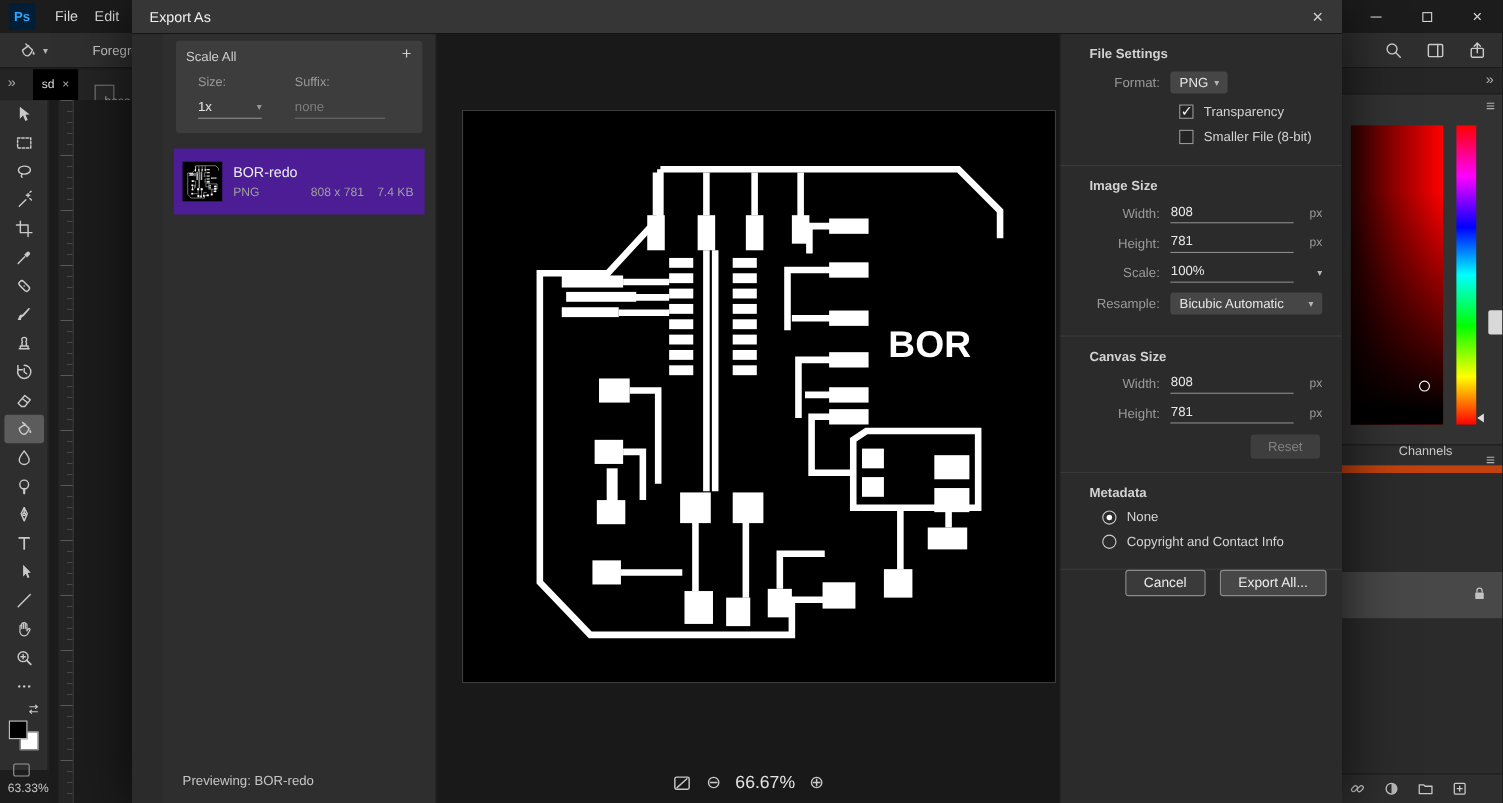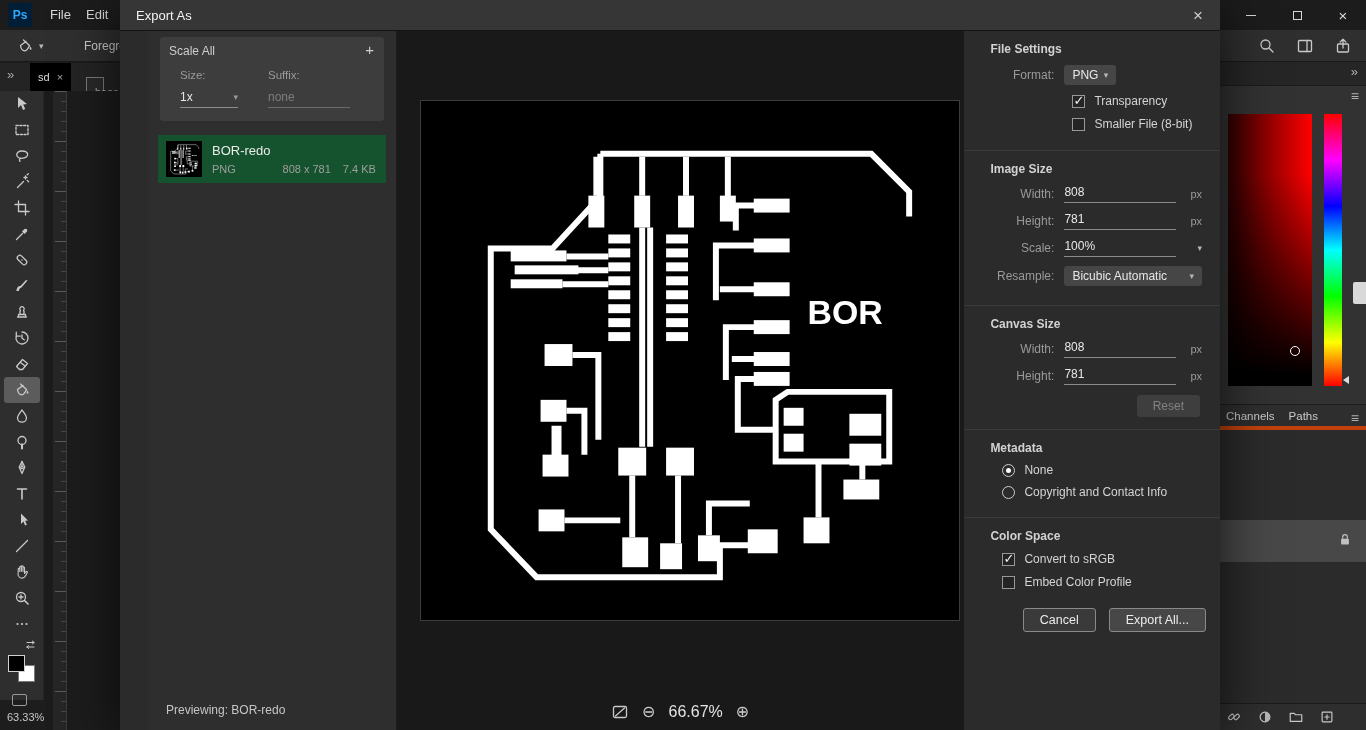--- a/index.html
+++ b/index.html
@@ -59,21 +59,21 @@
   .collapse-r{position:absolute;right:8px;top:2px;font-size:13px;color:#b0b0b0;}
   .colorpanel{height:318px;background:#323232;position:relative;}
   .pmenu{position:absolute;right:7px;font-size:14px;color:#b0b0b0;top:2px;}
   .satsquare{position:absolute;left:8px;top:28px;width:84px;height:272px;
     background:linear-gradient(to top,#000 4%,rgba(0,0,0,0) 78%),linear-gradient(to right,#2e0202,#ff0000);}
   .colorcursor{position:absolute;left:70px;top:260px;width:10px;height:10px;border:1.5px solid #fff;border-radius:50%;box-shadow:0 0 2px #000;}
   .huestrip{position:absolute;left:104px;top:28px;width:18px;height:272px;
     background:linear-gradient(to bottom,#f00 0%,#f0f 17%,#00f 34%,#0ff 50%,#0f0 67%,#ff0 84%,#f00 100%);}
   .huearrow{position:absolute;left:123px;top:290px;width:0;height:0;border-top:4px solid transparent;border-bottom:4px solid transparent;border-right:6px solid #dedede;}
   .edgetab{position:absolute;right:0;top:220px;width:13px;height:22px;background:#d9d9d9;border-radius:2px 0 0 2px;}
-  .channelsbar{height:26px;background:#2e2e2e;border-top:1px solid #1c1c1c;border-bottom:4px solid #c2410c;display:flex;align-items:center;position:relative;padding-left:6px;gap:14px;}
+  .channelsbar{height:26px;background:#2e2e2e;border-top:1px solid #1c1c1c;border-bottom:7px solid #c2410c;display:flex;align-items:center;position:relative;padding-left:6px;gap:24px;flex-direction:column;}
   .ptab{font-size:11.5px;color:#c9c9c9;}
   .layersarea{flex:1;background:#2b2b2b;position:relative;}
   .lockrow{position:absolute;left:0;right:0;top:90px;height:42px;background:#484848;}
   .lockrow svg{position:absolute;right:14px;top:12px;}
   .panelfooter{height:27px;background:#2e2e2e;border-top:1px solid #1b1b1b;display:flex;align-items:center;gap:15px;padding-left:6px;}
 
   
   .dialog{position:absolute;left:120px;top:0;width:1100px;height:730px;background:#2b2b2b;z-index:20;
           box-shadow:0 8px 50px rgba(0,0,0,.7);}
   .dlg-title{position:absolute;left:0;top:0;right:0;height:31px;background:#363636;border-bottom:1px solid #141414;}
@@ -87,21 +87,21 @@
   
   .scalebox{position:absolute;left:12px;right:12px;top:6px;height:84px;background:#3d3d3d;border-radius:3px;}
   .sb-head{position:absolute;left:9px;top:7px;font-size:12px;color:#cdcdcd;}
   .sb-plus{position:absolute;right:10px;top:4px;font-size:15px;color:#cfcfcf;}
   .sb-lbl{position:absolute;top:32px;font-size:11.5px;color:#9a9a9a;}
   .l-size{left:20px;} .l-suffix{left:108px;}
   .sb-val{position:absolute;top:53px;font-size:12px;color:#e8e8e8;border-bottom:1px solid #8c8c8c;padding-bottom:3px;}
   .v-size{left:20px;width:58px;display:flex;justify-content:space-between;align-items:center;}
   .v-size .chev{font-size:9px;color:#9a9a9a;}
   .v-suffix{left:108px;width:82px;color:#7d7d7d;border-bottom-color:#6b6b6b;}
-  .fileitem{position:absolute;left:10px;right:10px;top:104px;height:48px;background:#14532d;display:flex;align-items:center;padding:0 10px 0 8px;gap:10px;}
+  .fileitem{position:absolute;left:10px;right:10px;top:104px;height:60px;background:#4c1d95;display:flex;align-items:center;padding:0 10px 0 8px;gap:10px;}
   .thumb{width:36px;height:36px;background:#000;flex:none;}
   .fmeta{flex:1;min-width:0;}
   .fname{font-size:13px;color:#ececec;margin-bottom:5px;}
   .frow{display:flex;font-size:11px;color:#9f9f9f;align-items:baseline;}
   .fdims{margin-left:auto;margin-right:12px;}
   .previewing{position:absolute;left:18px;bottom:13px;font-size:12px;color:#c6c6c6;}
 
   
   .canvaswrap{position:absolute;left:23px;top:69px;width:540px;height:521px;border:1px solid #3c3c3c;}
   .canvaswrap svg{display:block;}
@@ -571,31 +571,20 @@
           <div class="radrow">
             <span class="rad on"></span>
             <span class="chklbl">None</span>
           </div>
           <div class="radrow">
             <span class="rad"></span>
             <span class="chklbl">Copyright and Contact Info</span>
           </div>
         </div>
 
-        <div class="section" style="border-bottom:none">
-          <div class="sec-head">Color Space</div>
-          <div class="chkrow tight">
-            <span class="chk on"></span>
-            <span class="chklbl">Convert to sRGB</span>
-          </div>
-          <div class="chkrow tight">
-            <span class="chk"></span>
-            <span class="chklbl">Embed Color Profile</span>
-          </div>
-        </div>
 
         <div class="btnrow">
           <span class="btn">Cancel</span>
           <span class="btn primary">Export All...</span>
         </div>
 
       </div>
     </div>
   </div>
 

